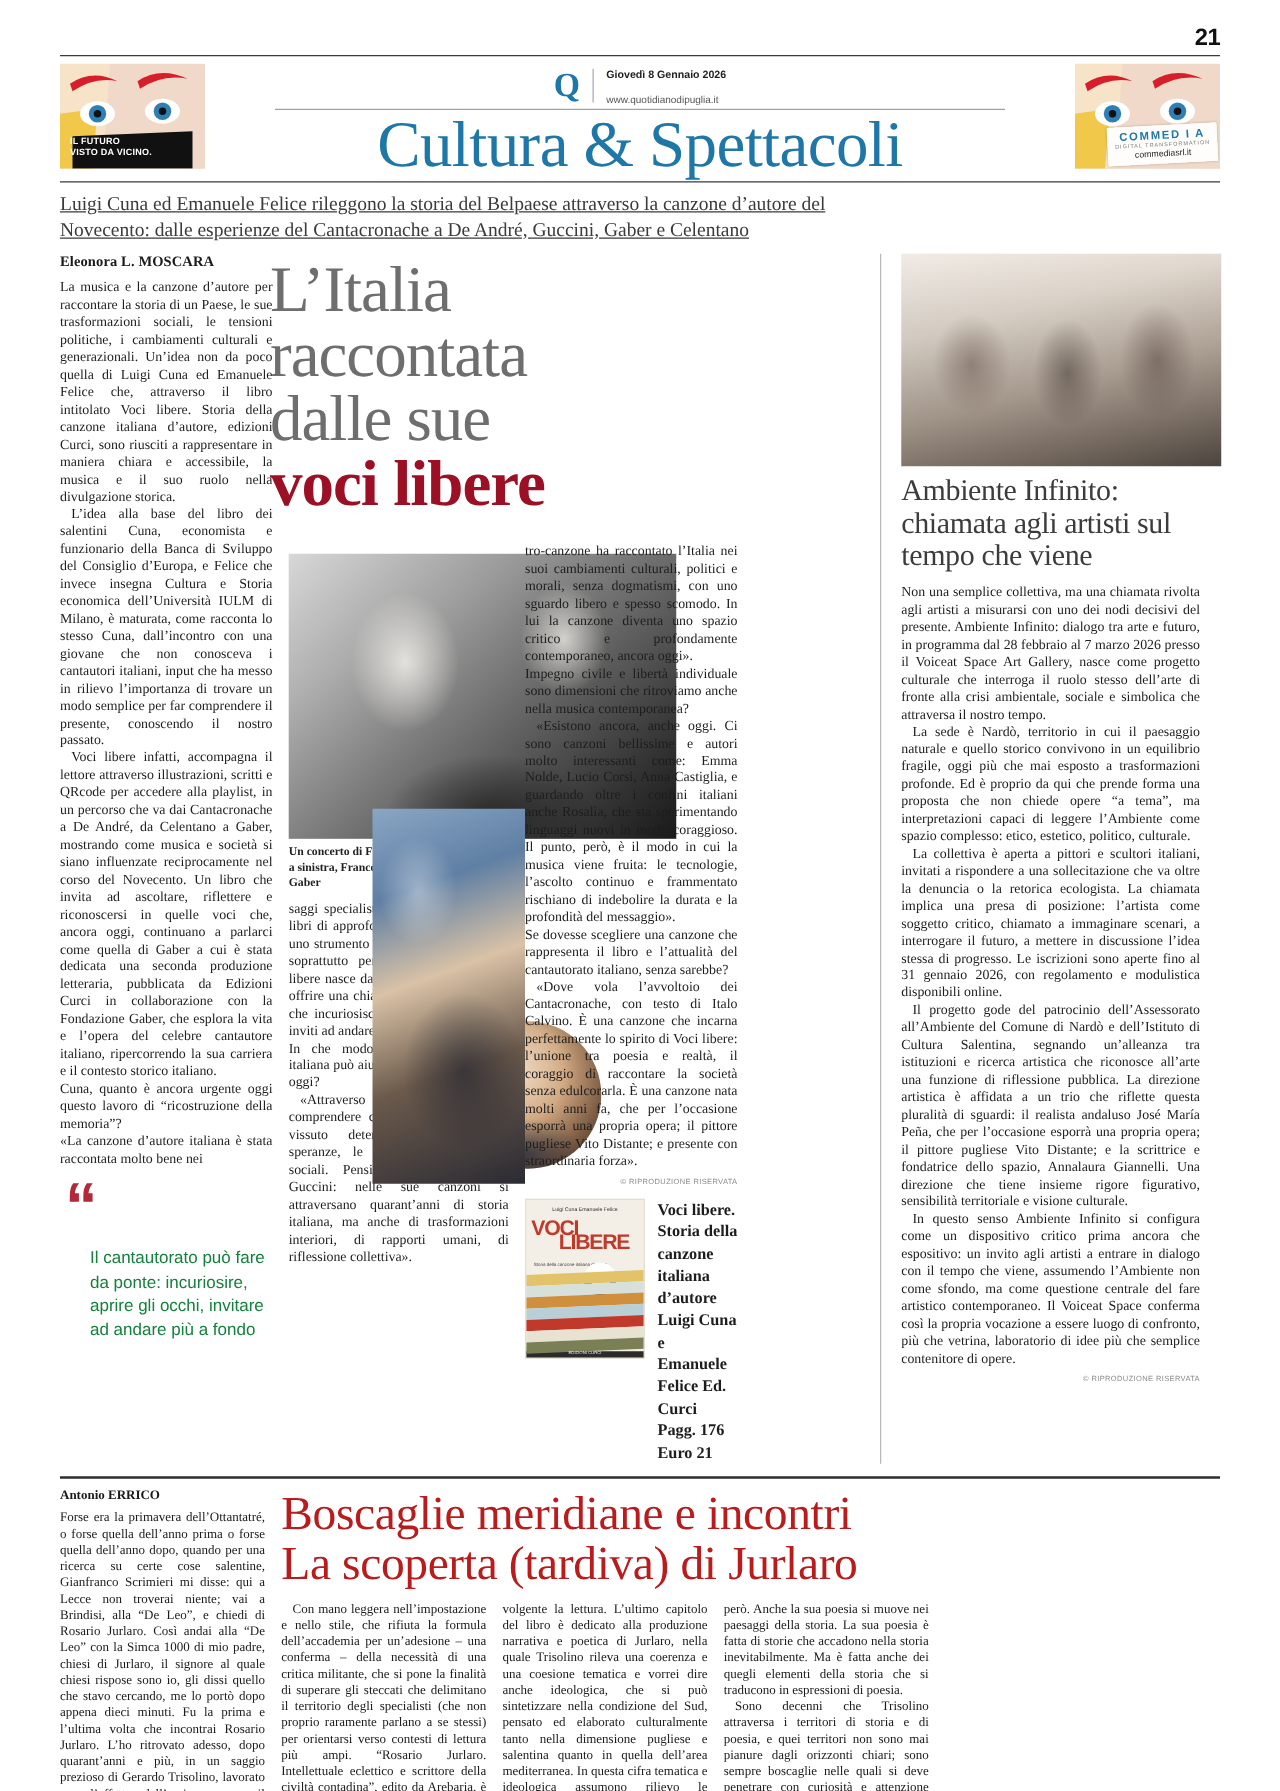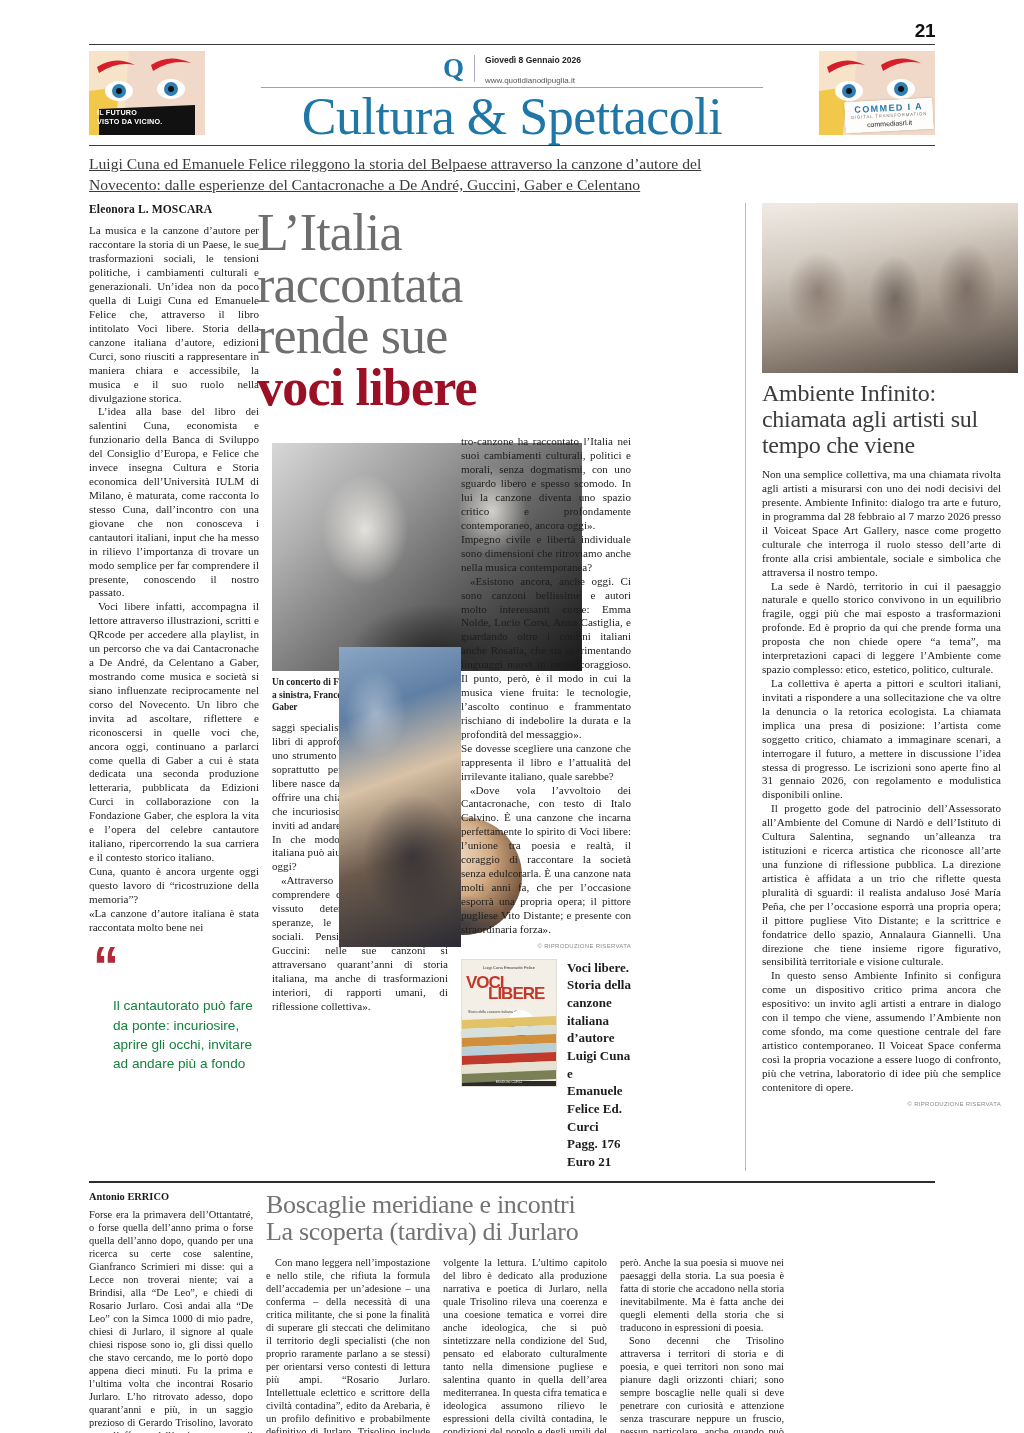--- a/index.html
+++ b/index.html
@@ -9,21 +9,21 @@
     height: 1433px;
     background: #ffffff;
     font-family: "Liberation Serif", serif;
     color: #1a1a1a;
     position: relative;
     overflow: hidden;
   }
   .page {
     width: 1024px;
     height: 1349px;
-    padding: 0 89px;
+    padding: 0 48px;
     position: relative;
     border-radius: 12px;
   }
 
   
   .pagenum-row {
     height: 44px;
     display: flex;
     align-items: flex-end;
     justify-content: flex-end;
@@ -325,21 +325,21 @@
   }
   .babele-tower { width: 62px; height: 52px; flex: 0 0 62px; position: relative; }
   .babele-text {
     font-family: "Liberation Serif", serif;
     color: #fff; line-height: 1.02; text-align: right; padding-right: 8px; flex: 1;
   }
   .babele-text .b1 { font-size: 14px; }
   .babele-text .b2 { font-size: 19px; }
 
   .bot-headline {
-    font-size: 26px; line-height: 1.06; color: #737373;
+    font-size: 38px; line-height: 1.06; color: #b91c1c;
     letter-spacing: -.3px;
   }
   .bot-body {
     font-size: 10.4px; line-height: 1.25; text-align: justify; hyphens: auto;
   }
   .bot-body p { margin: 0; text-indent: 9px; }
   .bot-body p.noind { text-indent: 0; }
   .mini-byline {
     font-family: "Liberation Serif", serif; font-weight: bold;
     font-size: 10.4px; margin-bottom: 6px;
@@ -417,21 +417,21 @@
     <div class="kicker">Luigi Cuna ed Emanuele Felice rileggono la storia del Belpaese attraverso la canzone d’autore del Novecento: dalle esperienze del Cantacronache a De André, Guccini, Gaber e Celentano</div>
   </div>
 
   <div class="main-area">
 
     <div class="left-block">
 
       <div class="headline">
         <span>L’Italia</span><br>
         <span>raccontata</span><br>
-        <span>rende sue</span>
+        <span>dalle sue</span>
         <span class="hl-red">voci libere</span>
       </div>
 
       <div class="cols3">
 
         <div class="col colnarrow col-1-top">
           <div class="byline">Eleonora L. MOSCARA</div>
           <div class="bodytext">
             <p class="noind">La musica e la canzone d’autore per raccontare la storia di un Paese, le sue trasformazioni sociali, le tensioni politiche, i cambiamenti culturali e generazionali. Un’idea non da poco quella di Luigi Cuna ed Emanuele Felice che, attraverso il libro intitolato Voci libere. Storia della canzone italiana d’autore, edizioni Curci, sono riusciti a rappresentare in maniera chiara e accessibile, la musica e il suo ruolo nella divulgazione storica.</p>
             <p>L’idea alla base del libro dei salentini Cuna, economista e funzionario della Banca di Sviluppo del Consiglio d’Europa, e Felice che invece insegna Cultura e Storia economica dell’Università IULM di Milano, è maturata, come racconta lo stesso Cuna, dall’incontro con una giovane che non conosceva i cantautori italiani, input che ha messo in rilievo l’importanza di trovare un modo semplice per far comprendere il presente, conoscendo il nostro passato.</p>
@@ -457,21 +457,21 @@
             <p>«Attraverso le canzoni possiamo comprendere come le persone hanno vissuto determinati contesti: le speranze, le paure, i cambiamenti sociali. Pensiamo a figure come Guccini: nelle sue canzoni si attraversano quarant’anni di storia italiana, ma anche di trasformazioni interiori, di rapporti umani, di riflessione collettiva».</p>
           </div>
         </div>
 
         <div class="col colnarrow">
           <div class="bodytext" style="position:relative;">
             <p class="noind">tro-canzone ha raccontato l’Italia nei suoi cambiamenti culturali, politici e morali, senza dogmatismi, con uno sguardo libero e spesso scomodo. In lui la canzone diventa uno spazio critico e profondamente contemporaneo, ancora oggi».</p>
             <p class="noind q-bold">Impegno civile e libertà individuale sono dimensioni che ritroviamo anche nella musica contemporanea?</p>
             <div class="photo-tall-color" style="left:-122px; top:212px;"></div>
             <p>«Esistono ancora, anche oggi. Ci sono canzoni bellissime e autori molto interessanti come: Emma Nolde, Lucio Corsi, Anna Castiglia, e guardando oltre i confini italiani anche Rosalìa, che sta sperimentando linguaggi nuovi in modo coraggioso. Il punto, però, è il modo in cui la musica viene fruita: le tecnologie, l’ascolto continuo e frammentato rischiano di indebolire la durata e la profondità del messaggio».</p>
-            <p class="noind q-bold">Se dovesse scegliere una canzone che rappresenta il libro e l’attualità del irrilevante italiano, quale sarebbe?</p>
+            <p class="noind q-bold">Se dovesse scegliere una canzone che rappresenta il libro e l’attualità del cantautorato italiano, senza sarebbe?</p>
             <p>«Dove vola l’avvoltoio dei Cantacronache, con testo di Italo Calvino. È una canzone che incarna perfettamente lo spirito di Voci libere: l’unione tra poesia e realtà, il coraggio di raccontare la società senza edulcorarla. È una canzone nata molti anni fa, che per l’occasione esporrà una propria opera; il pittore pugliese Vito Distante; e presente con straordinaria forza».</p>
           </div>
 
           <div class="copyright">© RIPRODUZIONE RISERVATA</div>
 
           <div class="book-row">
             <div class="book-cover">
               <div class="bc-authors">Luigi Cuna
 Emanuele Felice</div>
               <div class="bc-title">

